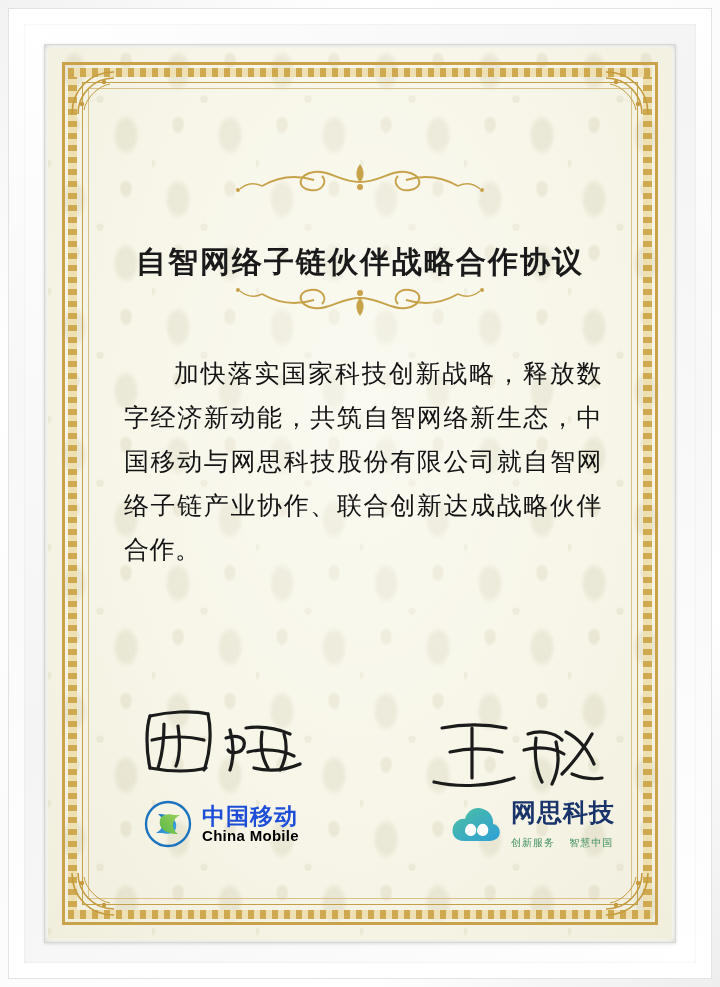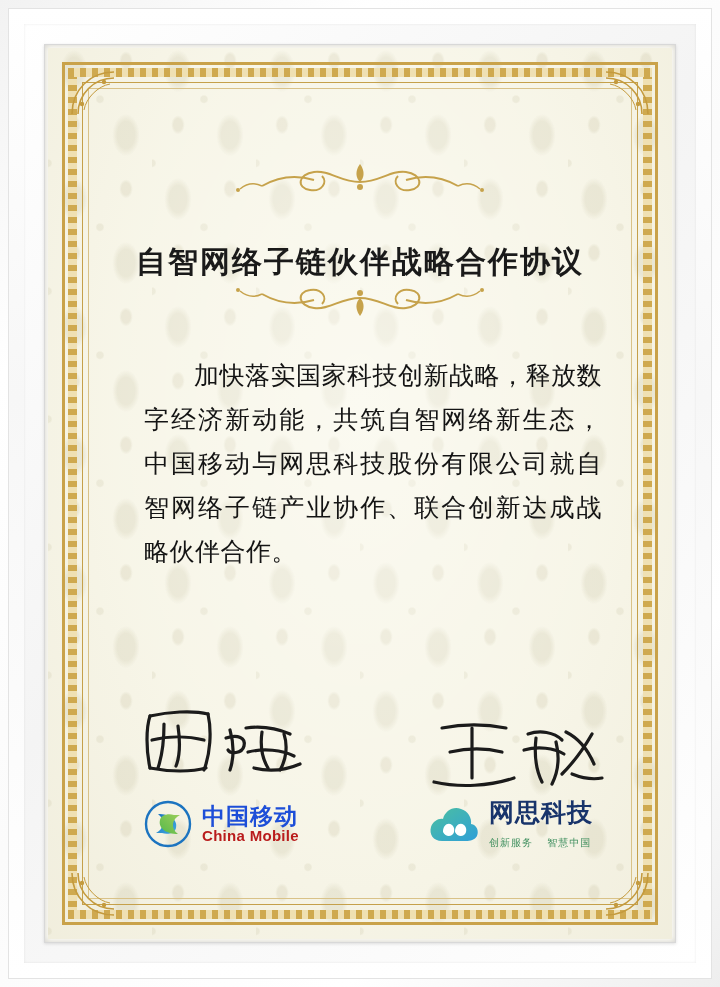--- a/index.html
+++ b/index.html
@@ -154,28 +154,27 @@
     color: #1a1a1a;
     margin-top: 26px;
   }
 
   
   .body-text {
     position: absolute;
     left: 76px;
     right: 70px;
     top: 306px;
-    font-family: Liberation Serif, serif;
+    font-family: Liberation Mono, monospace;
     font-size: 25px;
     line-height: 44px;
     color: #141414;
     text-align: justify;
     text-indent: 50px;
     letter-spacing: 0.5px;
-    margin-left: 20px;
   }
 
   
   .signature {
     position: absolute;
     color: #1b1b1b;
   }
   .signature svg { display: block; }
   .sig-left { left: 86px; top: 650px; width: 190px; height: 90px; }
   .sig-right { left: 376px; top: 660px; width: 190px; height: 90px; }
@@ -186,36 +185,36 @@
     left: 0; right: 0;
     top: 752px;
     height: 62px;
   }
   .logo {
     position: absolute;
     display: flex;
     align-items: center;
   }
   .logo-cmcc { left: 96px; top: 0; }
-  .logo-wangsi { left: 380px; top: 0; }
+  .logo-wangsi { left: 402px; top: 0; }
 
   .cmcc-mark { width: 48px; height: 48px; margin-right: 10px; }
   .cmcc-text { line-height: 1.05; }
   .cmcc-cn {
     font-family: "DejaVu Sans", "Liberation Sans", sans-serif;
     font-size: 23px;
     font-weight: bold;
     color: #1d4ed8;
     letter-spacing: 1px;
   }
   .cmcc-en {
     font-family: "Liberation Sans", sans-serif;
     font-size: 15px;
     font-weight: bold;
-    color: #b91c1c;
+    color: #000000;
     letter-spacing: 0.3px;
   }
 
   .wangsi-mark { width: 52px; height: 46px; margin-right: 9px; }
   .wangsi-text { line-height: 1.05; }
   .wangsi-cn {
     font-family: "DejaVu Sans", "Liberation Sans", sans-serif;
     font-size: 25px;
     font-weight: bold;
     color: #18346b;

